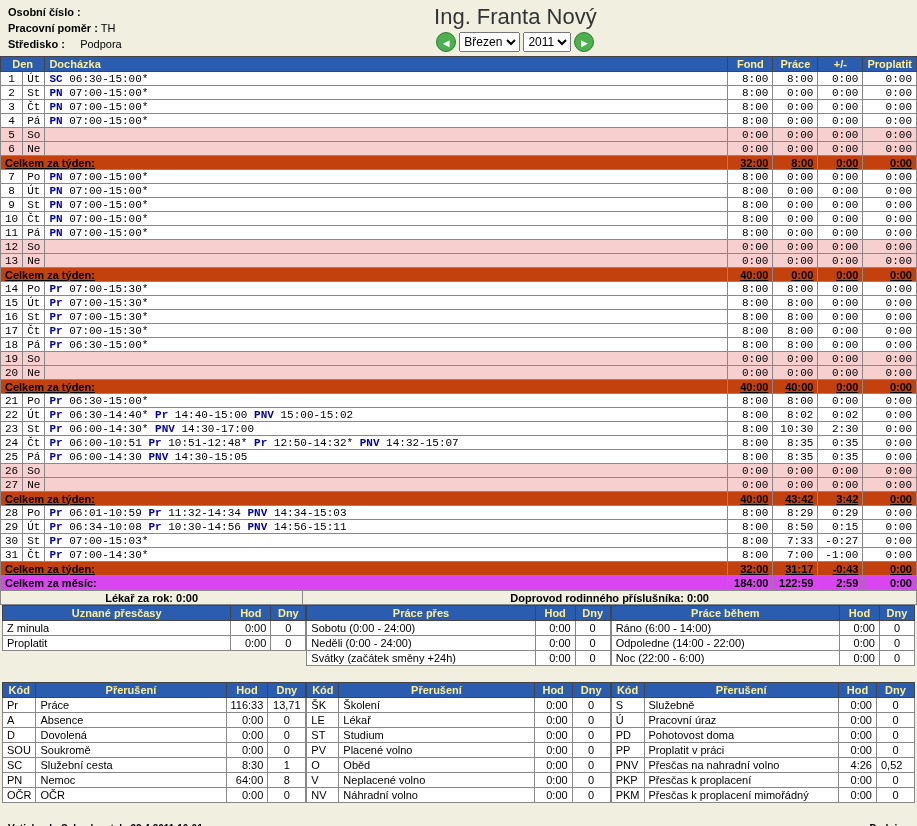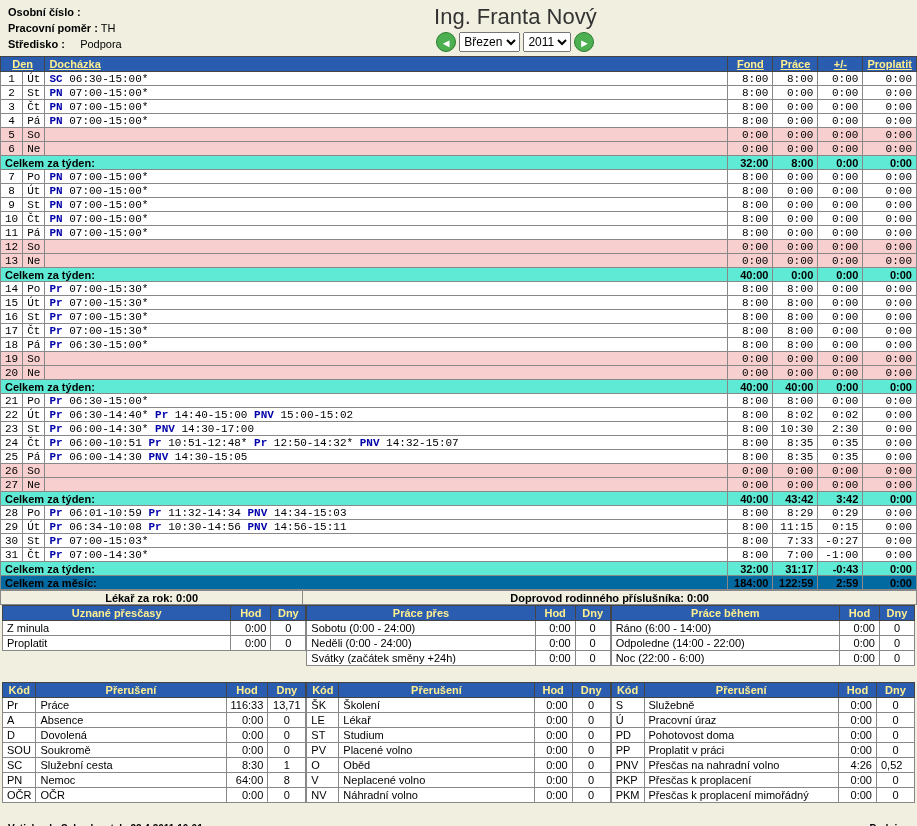--- a/index.html
+++ b/index.html
@@ -34,33 +34,32 @@
     font-family: "Courier New", monospace;
     font-size: 11px;
   }
   table.main th {
     background: #2a5db0;
     color: #ffef8f;
     border: 1px solid #444;
     padding: 1px 4px;
     font-weight: bold;
     font-family: Verdana, Arial, sans-serif;
-    text-decoration: underline;
   }
   table.main td {
     border: 1px solid #888;
     padding: 0px 4px;
     white-space: nowrap;
     height:14px;
   }
   .num { text-align:center; width:20px;}
   .r { text-align:right; width:45px;}
   .weekend td { background:#f7cfcf; }
-  .weeksum td { background:#5eead4; font-weight:bold; font-family:Verdana,Arial,sans-serif;}
-  .monthsum td { background:#0369a1; font-weight:bold; font-family:Verdana,Arial,sans-serif;}
+  .weeksum td { background:#c2410c; font-weight:bold; font-family:Verdana,Arial,sans-serif;text-decoration:underline;}
+  .monthsum td { background:#d946ef; font-weight:bold; font-family:Verdana,Arial,sans-serif;}
   .code { color:#0000aa; font-weight:bold;}
   .dcell { text-align:left; }
   .infobar td { background:#f0efe0; border:1px solid #888; font-family:Verdana,Arial,sans-serif; text-align:center; font-weight:bold;}
   table.sub {
     border-collapse: collapse;
     width:100%;
     font-size:11px;
   }
   table.sub th {
     background:#2a5db0; color:#ffef8f; border:1px solid #444; padding:1px 4px; font-weight:bold;
@@ -385,21 +384,21 @@
         <td class="r">8:00</td>
         <td class="r">8:29</td>
         <td class="r">0:29</td>
         <td class="r">0:00</td>
       </tr>
       <tr>
         <td class="num">29</td>
         <td class="num">Út</td>
         <td class="dcell"><span class="code">Pr</span> 06:34-10:08   <span class="code">Pr</span> 10:30-14:56  <span class="code">PNV</span> 14:56-15:11</td>
         <td class="r">8:00</td>
-        <td class="r">11:15</td>
+        <td class="r">8:50</td>
         <td class="r">0:15</td>
         <td class="r">0:00</td>
       </tr>
       <tr>
         <td class="num">30</td>
         <td class="num">St</td>
         <td class="dcell"><span class="code">Pr</span> 07:00-15:03*</td>
         <td class="r">8:00</td>
         <td class="r">7:33</td>
         <td class="r">-0:27</td>

